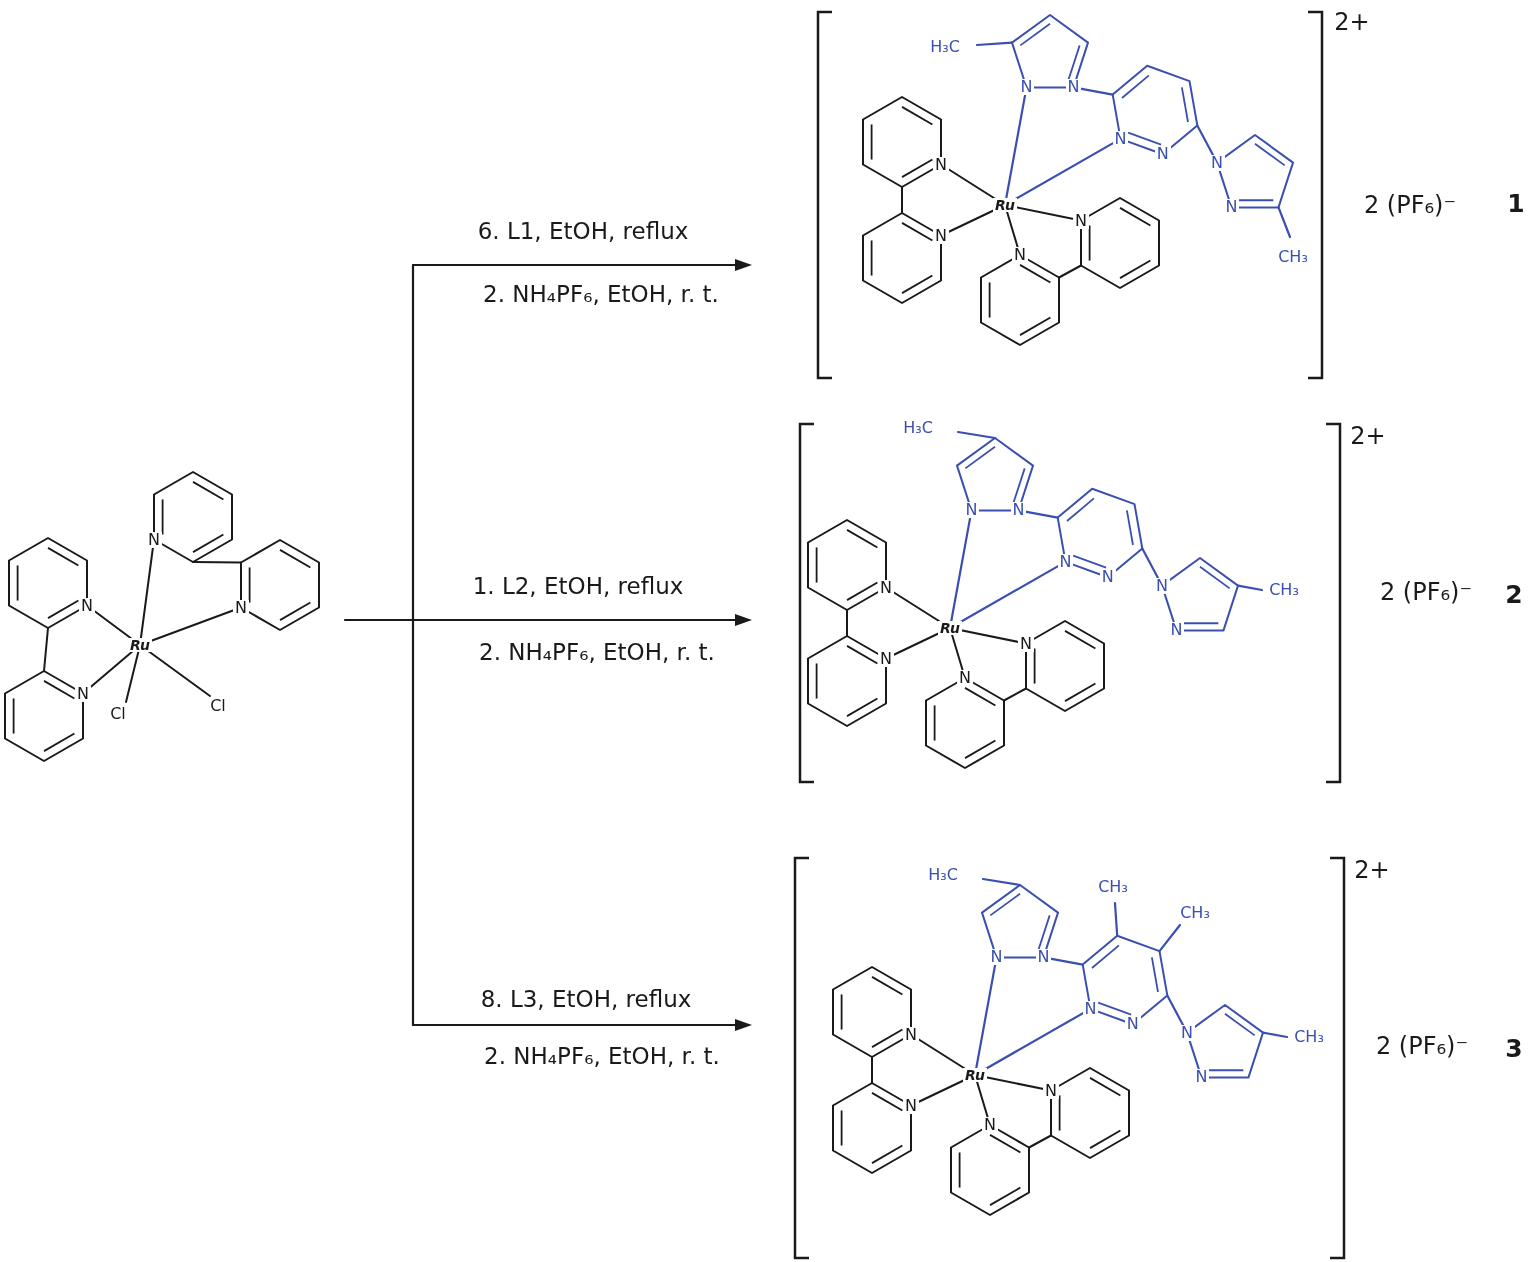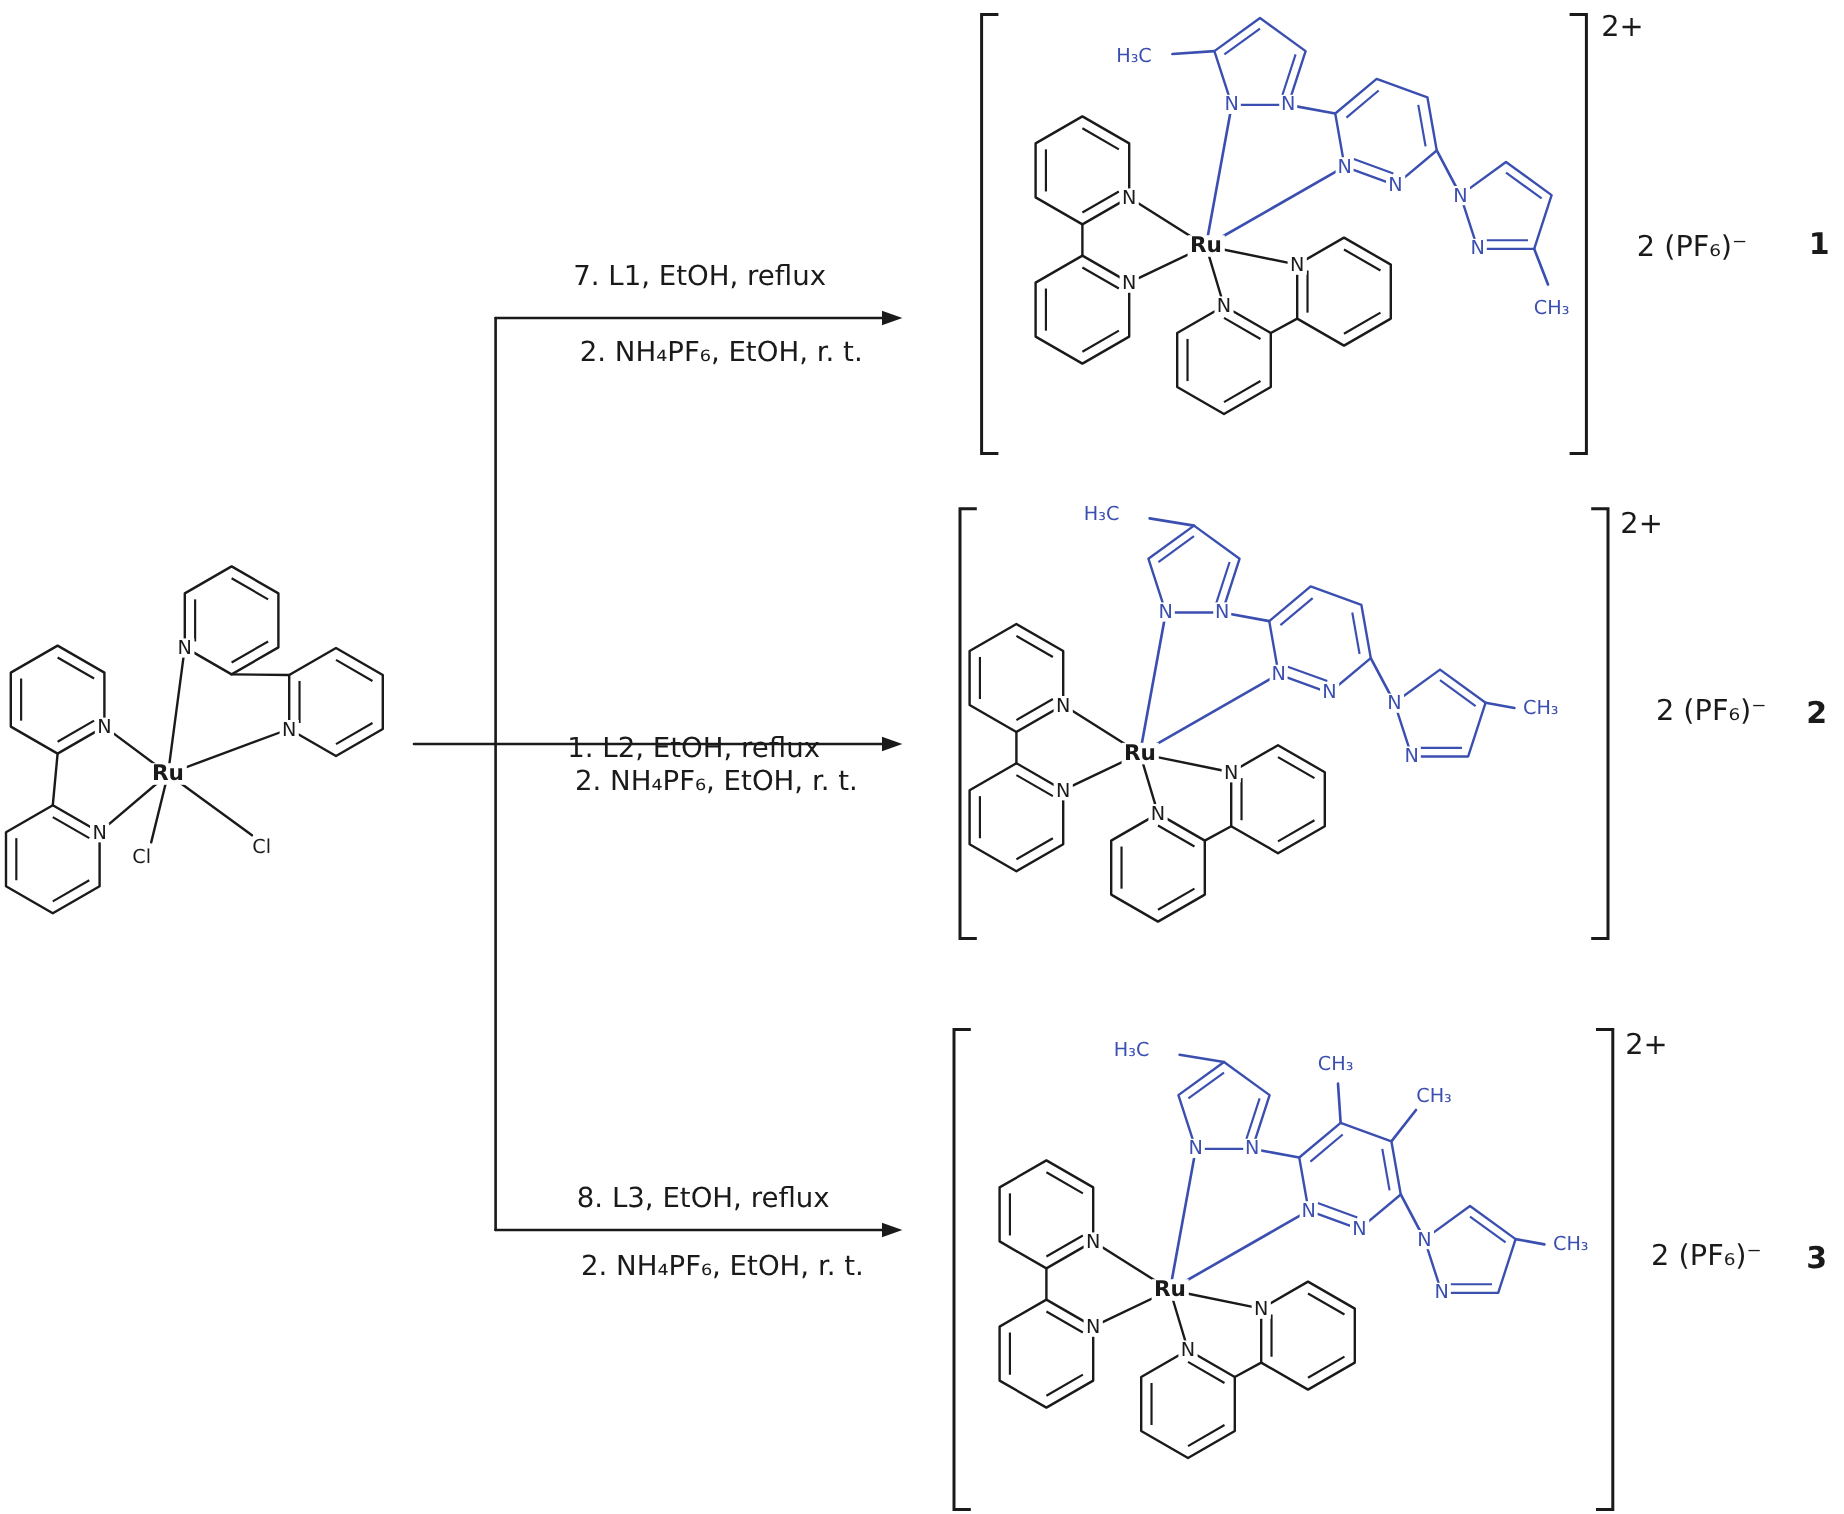--- a/index.html
+++ b/index.html
@@ -12,21 +12,21 @@
   }
   .stage svg{position:absolute;left:0;top:0;}
   .lbl{
     position:absolute;
     transform:translate(-50%,-50%);
     white-space:nowrap;
     line-height:1;
     color:#1a1a1a;
   }
   .atom{font-size:16px;background:#fff;padding:0 2px;}
-  .ru{font-size:18px;font-weight:700;}
+  .ru{font-size:14px;font-weight:700;font-style:italic;}
   .blue{color:#3b4fb0;}
   .cond{font-size:23px;}
   .charge{font-size:24px;}
   .ion{font-size:24px;text-align:right;}
   .num{font-size:25px;font-weight:700;}
 </style>
 </head>
 <body>
 
 <div class="stage">
@@ -246,23 +246,23 @@
       <span class="lbl atom blue" style="left: 1090.5px; top: 1008.9px;">N</span>
       <span class="lbl atom blue" style="left: 1132.8px; top: 1024.3px;">N</span>
       <span class="lbl atom blue" style="left: 1187px; top: 1032.6px;">N</span>
       <span class="lbl atom blue" style="left: 1201.5px; top: 1077.4px;">N</span>
       <span class="lbl atom blue" style="left: 943px; top: 875px;">H₃C</span>
       <span class="lbl atom blue" style="left: 1309px; top: 1037px;">CH₃</span>
       <span class="lbl atom blue" style="left: 1113px; top: 887px;">CH₃</span>
       <span class="lbl atom blue" style="left: 1195px; top: 913px;">CH₃</span>
     </div>
 
-  <span class="lbl cond" style="left:583px;top:231px">7. L1, EtOH, reflux</span>
+  <span class="lbl cond" style="left:583px;top:231px">6. L1, EtOH, reflux</span>
   <span class="lbl cond" style="left:601px;top:294px">2. NH₄PF₆, EtOH, r. t.</span>
-  <span class="lbl cond" style="left:578px;top:624px">1. L2, EtOH, reflux</span>
+  <span class="lbl cond" style="left:578px;top:586px">1. L2, EtOH, reflux</span>
   <span class="lbl cond" style="left:597px;top:652px">2. NH₄PF₆, EtOH, r. t.</span>
   <span class="lbl cond" style="left:586px;top:999px">8. L3, EtOH, reflux</span>
   <span class="lbl cond" style="left:602px;top:1056px">2. NH₄PF₆, EtOH, r. t.</span>
 
   <span class="lbl charge" style="left:1352px;top:22px">2+</span>
   <span class="lbl ion" style="left:1410px;top:205px">2 (PF₆)⁻</span>
   <span class="lbl num" style="left:1516px;top:203px">1</span>
 
   <span class="lbl charge" style="left:1368px;top:436px">2+</span>
   <span class="lbl ion" style="left:1426px;top:592px">2 (PF₆)⁻</span>

